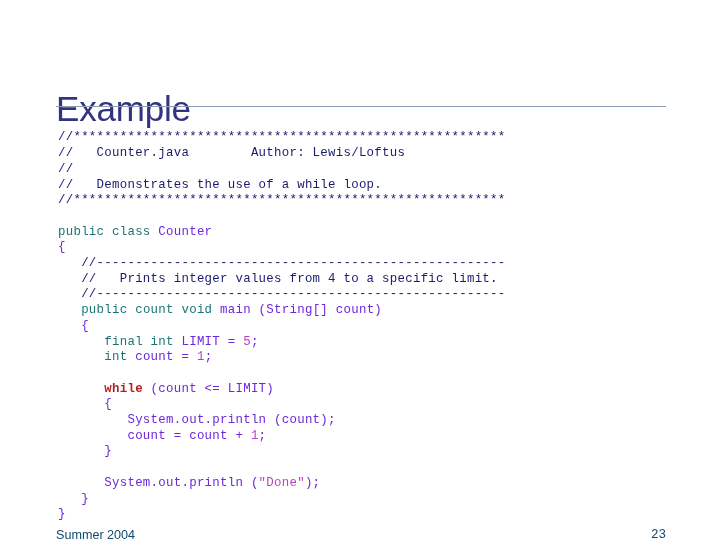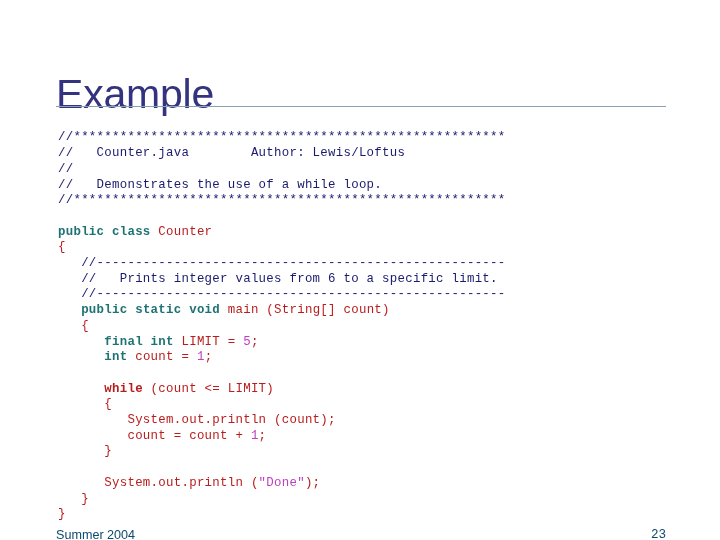--- a/index.html
+++ b/index.html
@@ -20,22 +20,22 @@
   .slide {
     position: absolute;
     inset: 0;
     background: #ffffff;
   }
 
   
   .slide-title {
     position: absolute;
     left: 56px;
-    top: 41px;
-    font-size: 41px;
+    top: 60px;
+    font-size: 35px;
     line-height: 52px;
     font-weight: 400;
     color: #33337f;
     letter-spacing: -0.2px;
     white-space: nowrap;
   }
 
   .title-rule {
     position: absolute;
     left: 56px;
@@ -61,25 +61,25 @@
   .code-line {
     white-space: pre;
     min-height: 15.7px;
   }
   .code-line.blank {
     height: 15.7px;
   }
 
   
   .cmt   { color: #1a1a6e; }
-  .kw    { color: #1d7374; font-weight: bold; }
+  .kw    { color: #1d7374; font-weight: normal; }
   .kw-dim{ color: #b91c1c; font-weight: bold; }
   .lit   { color: #bf40bf; }
   .str   { color: #bf40bf; }
-  .pln   { color: #b91c1c; }
+  .pln   { color: #6d28d9; }
 
   
   .footer {
     position: absolute;
     left: 56px;
     right: 54px;
     top: 528px;
     height: 20px;
     font-size: 12.6px;
     color: #0c4a6e;
@@ -118,23 +118,23 @@
 
   <pre class="code-block"><span class="code-line"><span class="cmt">//********************************************************</span></span>
 <span class="code-line"><span class="cmt">//   Counter.java        Author: Lewis/Loftus</span></span>
 <span class="code-line"><span class="cmt">//</span></span>
 <span class="code-line"><span class="cmt">//   Demonstrates the use of a while loop.</span></span>
 <span class="code-line"><span class="cmt">//********************************************************</span></span>
 <span class="code-line blank"> </span>
 <span class="code-line"><span class="kw">public class</span><span class="pln"> Counter</span></span>
 <span class="code-line"><span class="pln">{</span></span>
 <span class="code-line"><span class="cmt">   //-----------------------------------------------------</span></span>
-<span class="code-line"><span class="cmt">   //   Prints integer values from 6 to a specific limit.</span></span>
+<span class="code-line"><span class="cmt">   //   Prints integer values from 4 to a specific limit.</span></span>
 <span class="code-line"><span class="cmt">   //-----------------------------------------------------</span></span>
-<span class="code-line"><span class="pln">   </span><span class="kw">public static void</span><span class="pln"> main (String[] count)</span></span>
+<span class="code-line"><span class="pln">   </span><span class="kw">public count void</span><span class="pln"> main (String[] count)</span></span>
 <span class="code-line"><span class="pln">   {</span></span>
 <span class="code-line"><span class="pln">      </span><span class="kw">final int</span><span class="pln"> LIMIT = </span><span class="lit">5</span><span class="pln">;</span></span>
 <span class="code-line"><span class="pln">      </span><span class="kw">int</span><span class="pln"> count = </span><span class="lit">1</span><span class="pln">;</span></span>
 <span class="code-line blank"> </span>
 <span class="code-line"><span class="pln">      </span><span class="kw-dim">while</span><span class="pln"> (count &lt;= LIMIT)</span></span>
 <span class="code-line"><span class="pln">      {</span></span>
 <span class="code-line"><span class="pln">         System.out.println (count);</span></span>
 <span class="code-line"><span class="pln">         count = count + </span><span class="lit">1</span><span class="pln">;</span></span>
 <span class="code-line"><span class="pln">      }</span></span>
 <span class="code-line blank"> </span>

